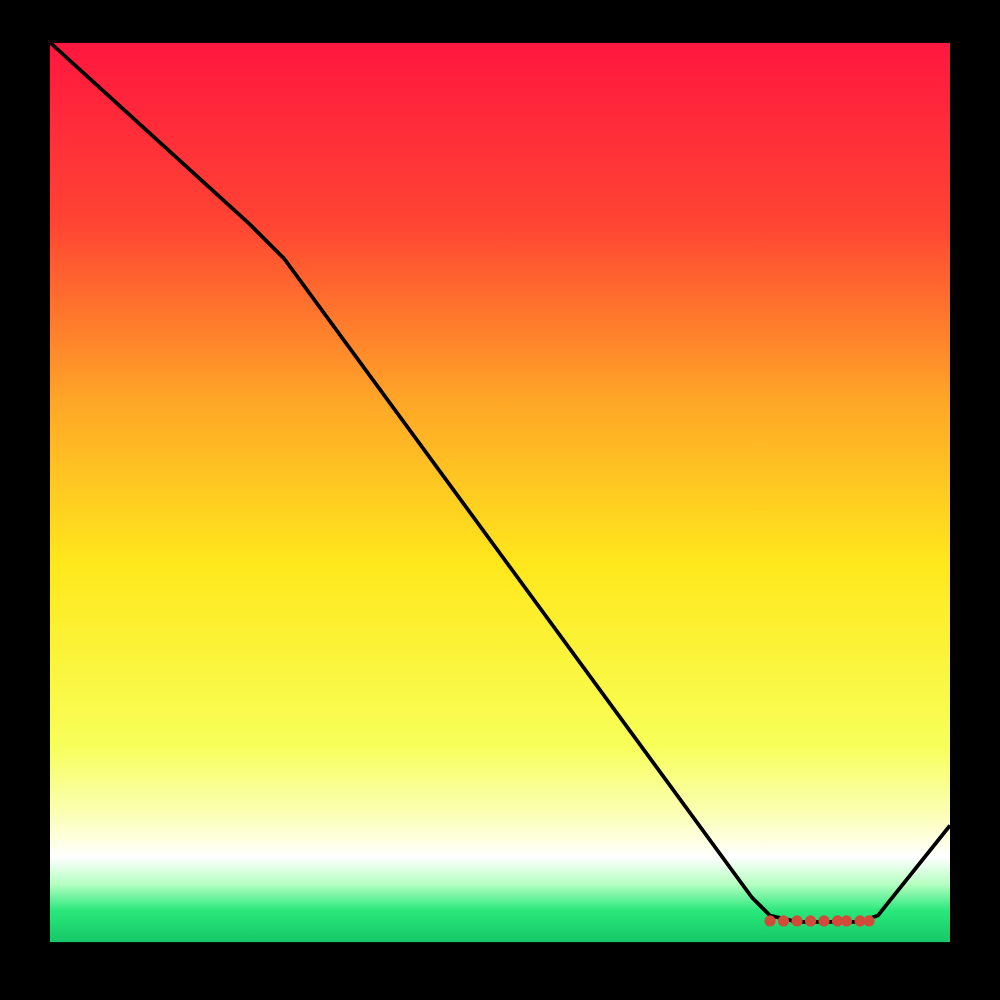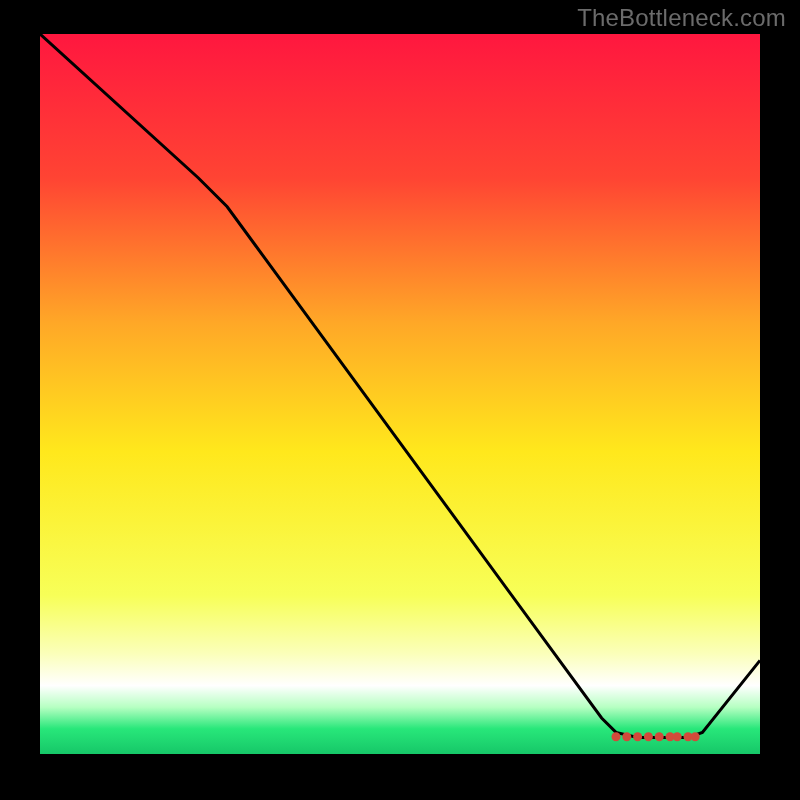--- a/index.html
+++ b/index.html
@@ -39,21 +39,20 @@
     display: block;
     width: 720px;
     height: 720px;
   }
 </style>
 </head>
 <body>
 
 <div class="frame">
 
-  <div class="watermark">TheBottleneck.com</div>
 
   <div class="plot-area">
     <svg id="chart-svg" viewBox="0 0 720 720" preserveAspectRatio="none">
       <defs>
         <linearGradient id="bg-grad" x1="0" y1="0" x2="0" y2="1">
             <stop offset="0.00%" stop-color="#ff173f"></stop>
             <stop offset="20.00%" stop-color="#ff4433"></stop>
             <stop offset="40.00%" stop-color="#ffa727"></stop>
             <stop offset="58.00%" stop-color="#ffe81c"></stop>
             <stop offset="78.00%" stop-color="#f7ff58"></stop>

